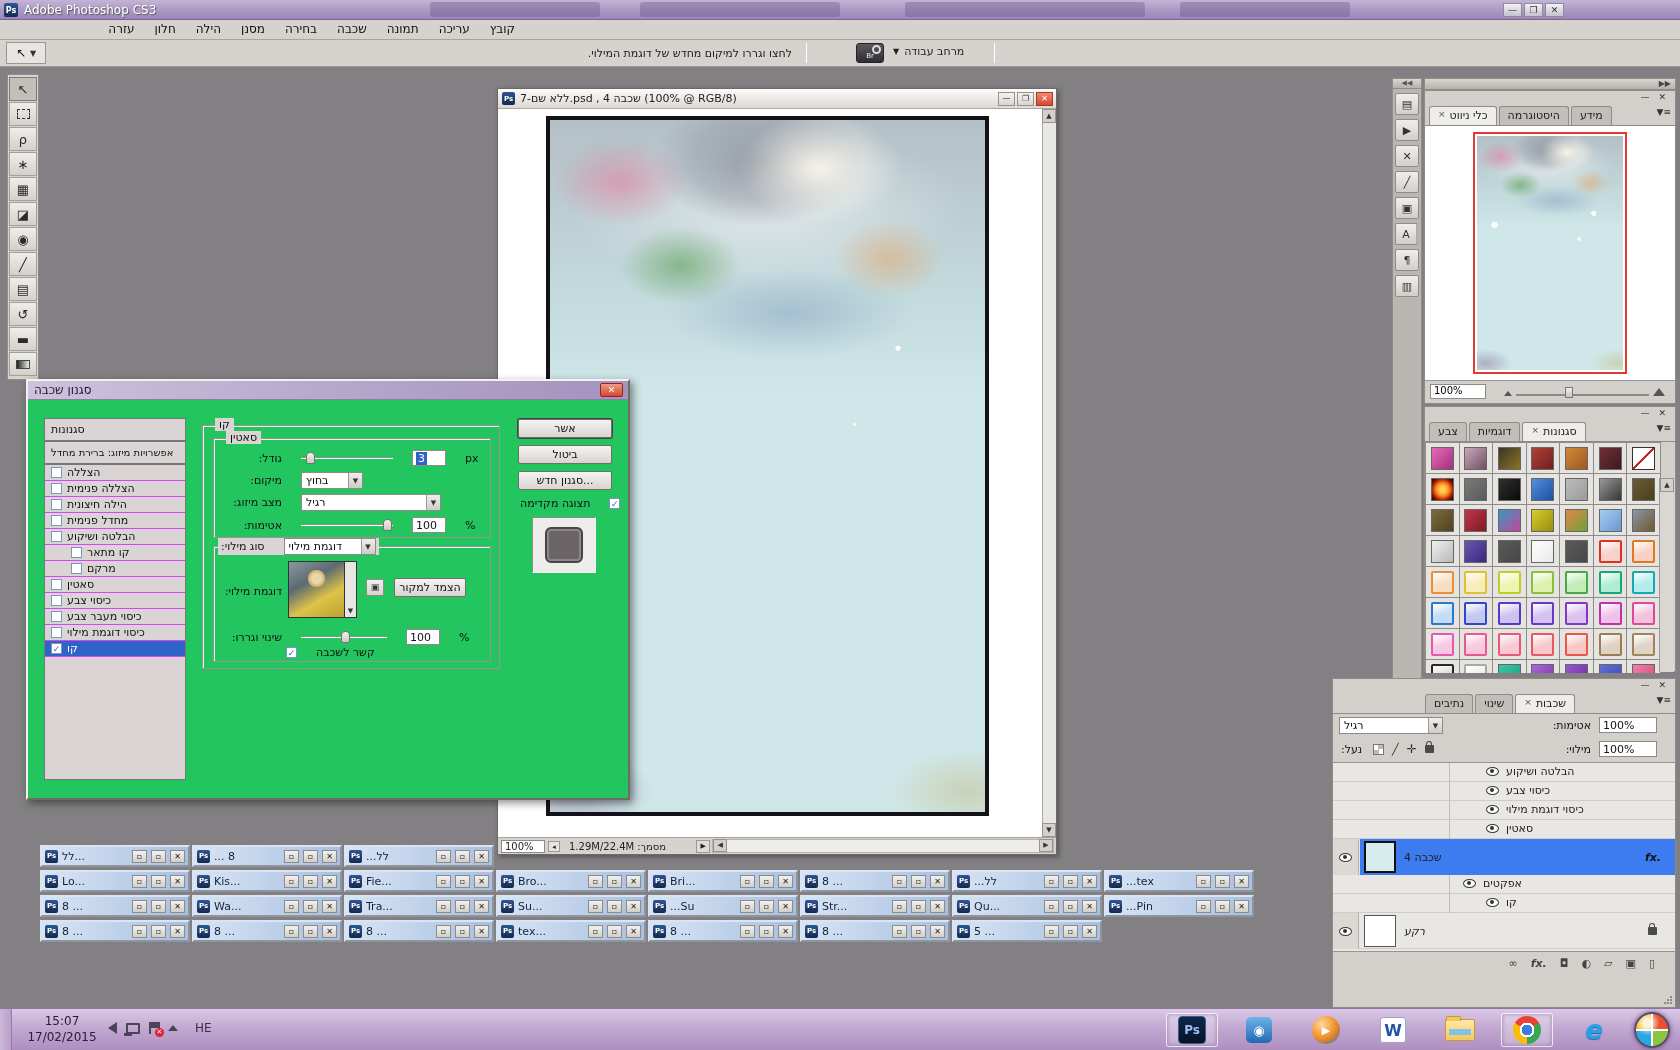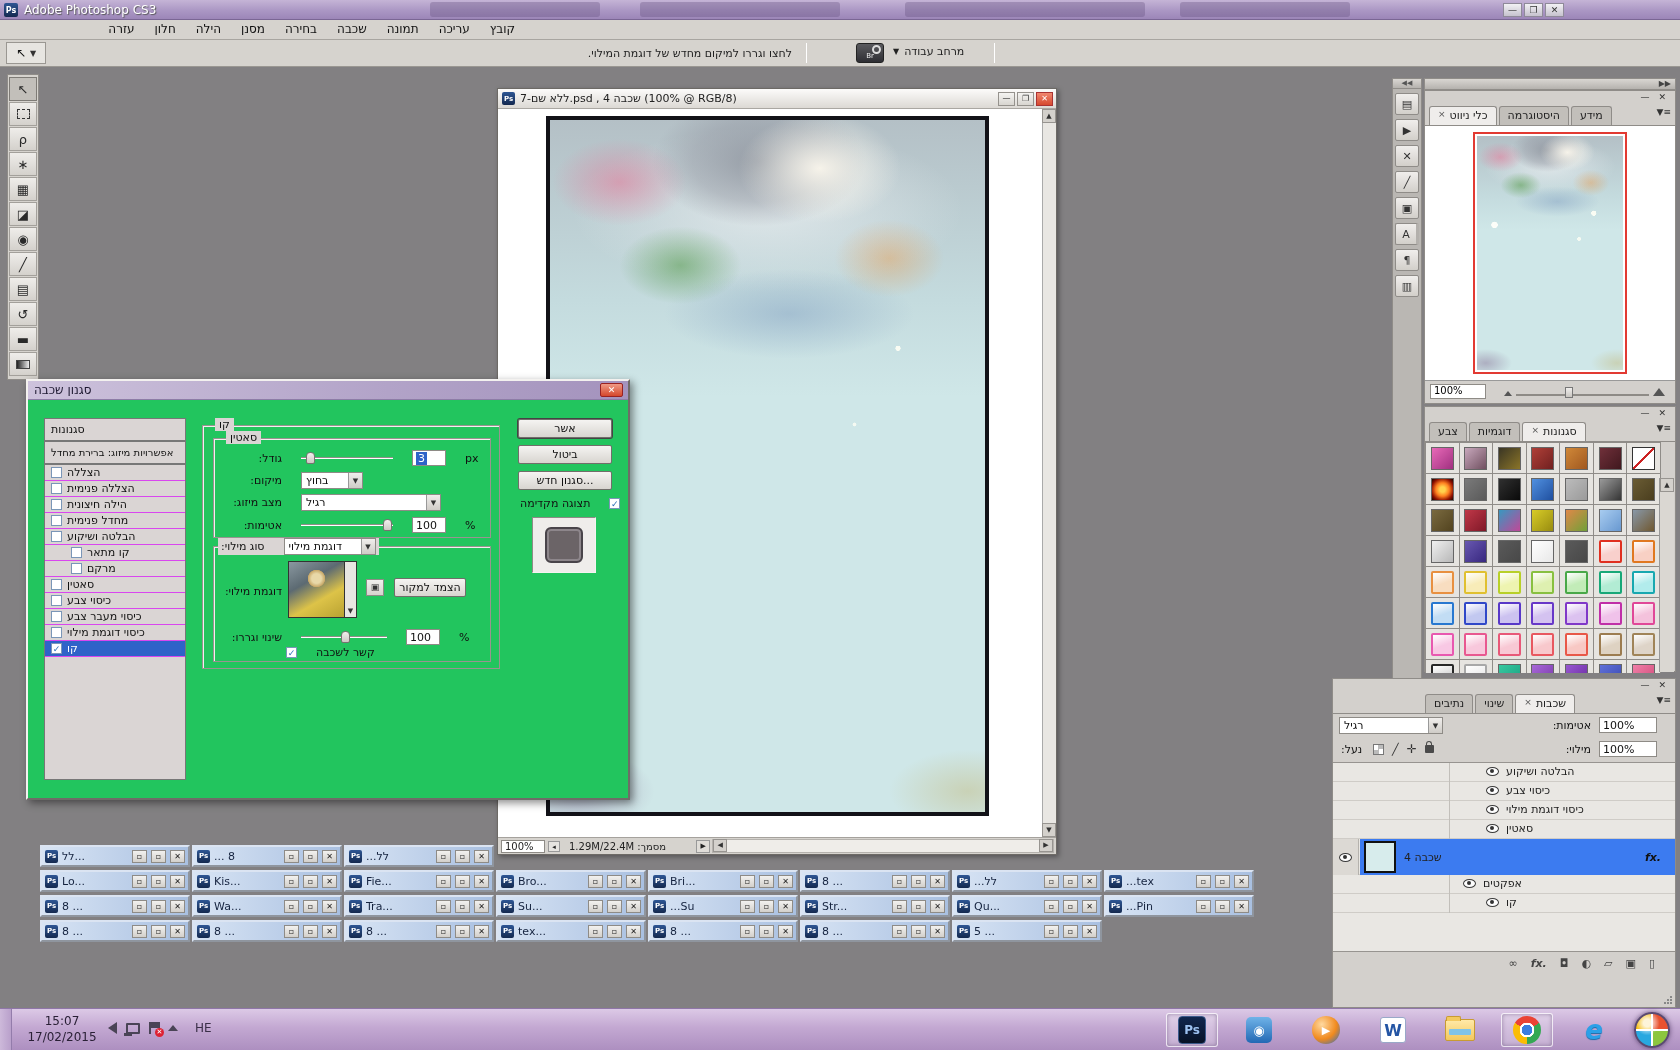--- a/index.html
+++ b/index.html
@@ -789,20 +789,30 @@
         <div class="lrow">
           <span class="eye" style="position: absolute; left: 130px; top: 4px;"></span>
           <span dir="rtl" style="position: absolute; left: 150px; top: 2px;">אפקטים</span>
           <span style="position: absolute; left: 116px; top: 0px; width: 1px; height: 19px; background: rgb(194, 191, 186);"></span>
         </div>
         <div class="lrow">
           <span class="eye" style="position: absolute; left: 153px; top: 4px;"></span>
           <span dir="rtl" style="position: absolute; left: 173px; top: 2px;">קו</span>
           <span style="position: absolute; left: 116px; top: 0px; width: 1px; height: 19px; background: rgb(194, 191, 186);"></span>
         </div>
+        <div class="lrow" style="height: 36px;">
+          <span style="position: absolute; left: 0px; top: 0px; width: 26px; height: 36px; border-right: 1px solid rgb(181, 178, 173); display: flex; align-items: center; justify-content: center; background: rgb(220, 217, 212);">
+            <span class="eye"></span>
+          </span>
+          <span style="position: absolute; left: 27px; top: 0px; right: 0px; height: 36px; display: flex; align-items: center; gap: 8px; padding-left: 4px;">
+            <span style="width: 32px; height: 32px; border: 1px solid rgb(85, 85, 85); background: rgb(255, 255, 255);"></span>
+            <span dir="rtl" style="font-style: italic;">רקע</span>
+            <span class="lockic" style="position: absolute; right: 18px;"></span>
+          </span>
+        </div>
       </div>
     <div class="lay-footer">
       <span>∞</span>
       <span style="font-style:italic;font-weight:bold">fx.</span>
       <span>◘</span>
       <span>◐</span>
       <span>▱</span>
       <span>▣</span>
       <span>▯</span>
     </div>

